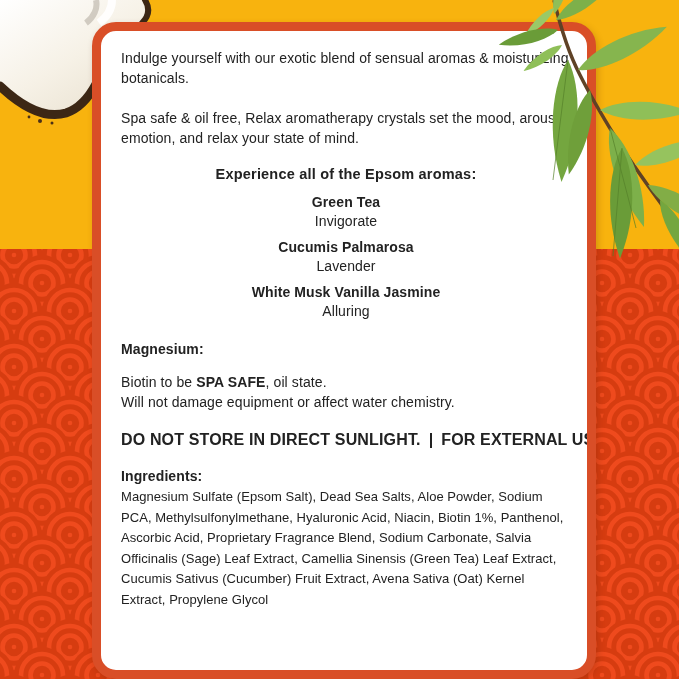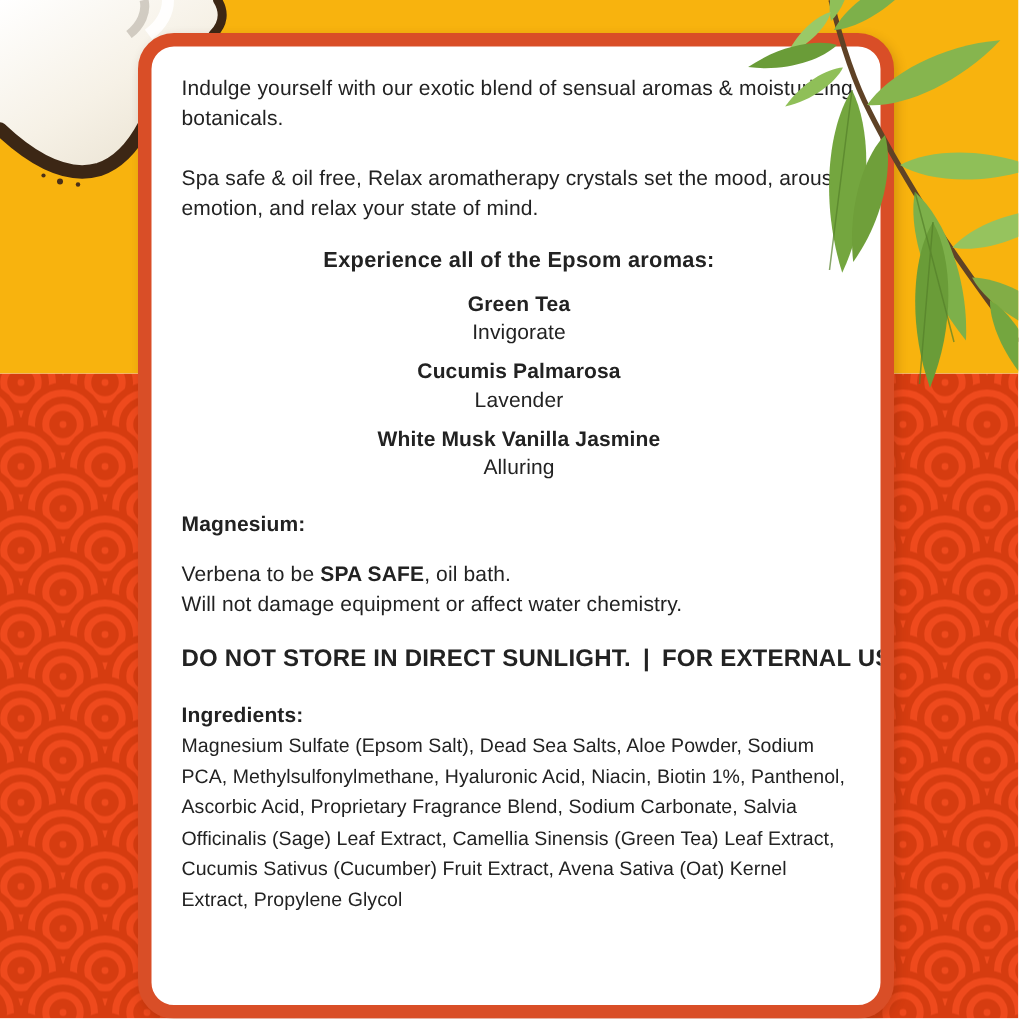--- a/index.html
+++ b/index.html
@@ -107,21 +107,21 @@
         </div>
         <div class="aroma">
           <div class="aroma-name">White Musk Vanilla Jasmine</div>
           <div class="aroma-effect">Alluring</div>
         </div>
       </div>
 
       <div class="directions-label">Magnesium:</div>
 
       <div class="proven">
-        <span>Verbena to be </span><span class="bold">SPA SAFE</span><span>, oil bath.</span>
+        <span>Biotin to be </span><span class="bold">SPA SAFE</span><span>, oil state.</span>
         <div>Will not damage equipment or affect water chemistry.</div>
       </div>
 
       <div class="warning">
         <span>DO NOT STORE IN DIRECT SUNLIGHT.</span><span class="sep">|</span><span>FOR EXTERNAL USE ONLY.</span>
       </div>
 
       <div class="ingredients-label">Ingredients:</div>
       <div class="ingredients-text">Magnesium Sulfate (Epsom Salt), Dead Sea Salts, Aloe Powder, Sodium PCA, Methylsulfonylmethane, Hyaluronic Acid, Niacin, Biotin 1%, Panthenol, Ascorbic Acid, Proprietary Fragrance Blend, Sodium Carbonate, Salvia Officinalis (Sage) Leaf Extract, Camellia Sinensis (Green Tea) Leaf Extract, Cucumis Sativus (Cucumber) Fruit Extract, Avena Sativa (Oat) Kernel Extract, Propylene Glycol</div>
 

